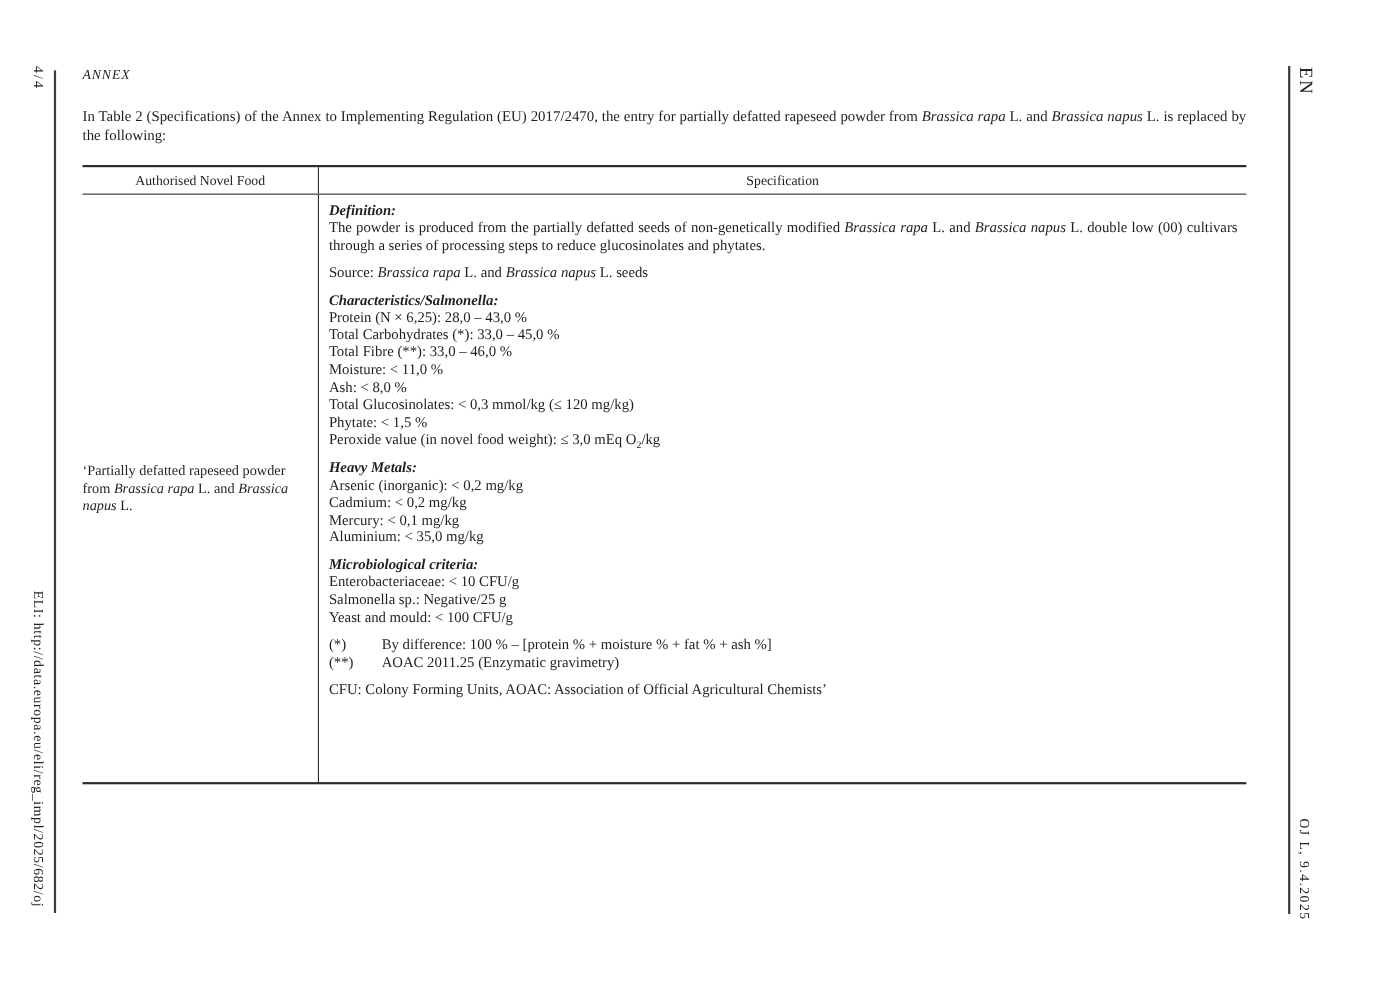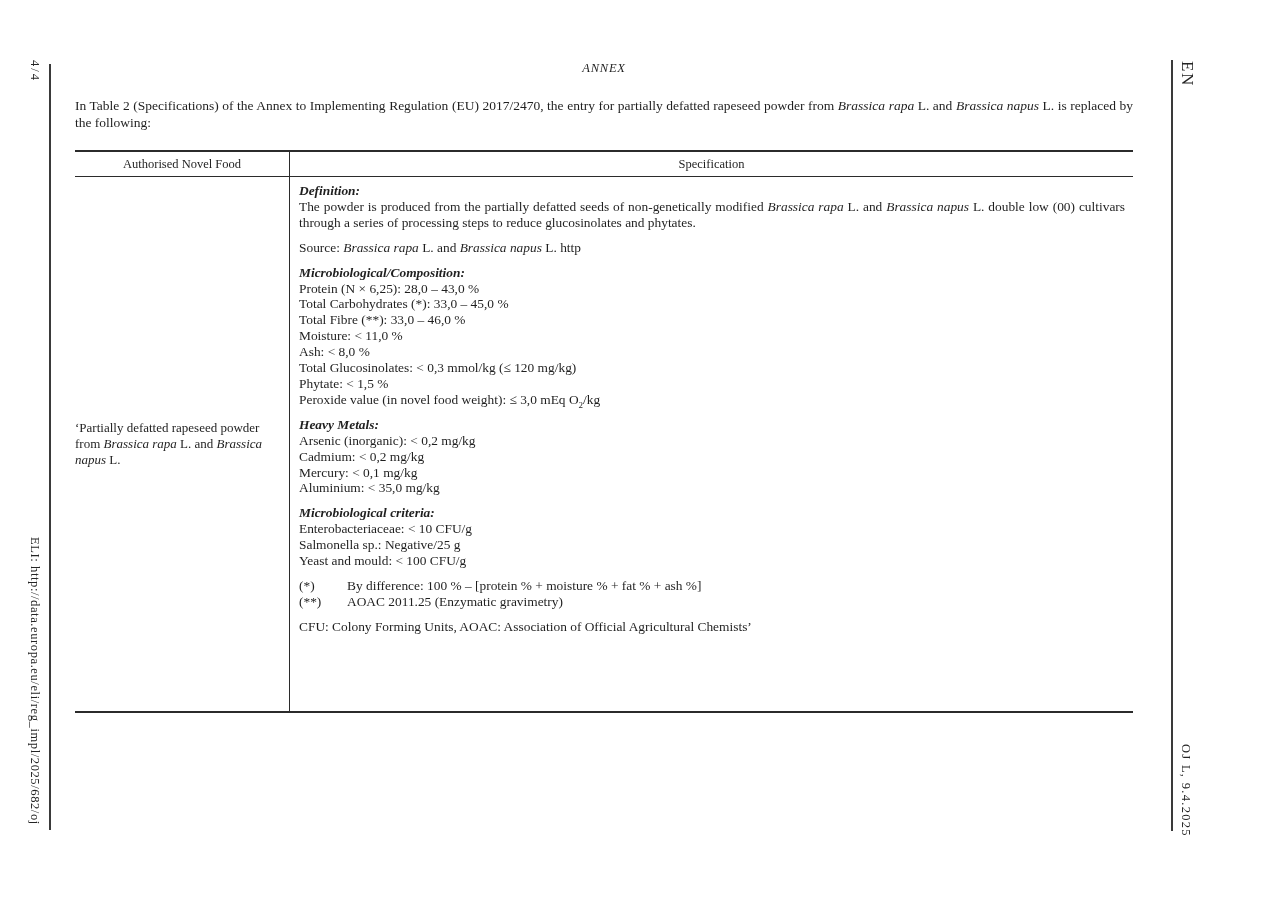--- a/index.html
+++ b/index.html
@@ -21,21 +21,21 @@
   }
   .page-num { left:27px; top:60px; font-size:12.5px; letter-spacing:2px; }
   .eli      { left:27px; top:537px; font-size:12.5px; letter-spacing:0.6px; }
   .lang     { left:1177px; top:61px; font-size:17px; letter-spacing:1.5px; }
   .ojref    { left:1178px; top:744px; font-size:12.5px; letter-spacing:1.3px; }
 
   
   .content { position:absolute; left:75px; top:0; width:1058px; }
   .annex-title {
     position:absolute; top:61px; left:0; width:100%;
-    text-align:center; font-style:italic; font-size:12.5px; letter-spacing:0.8px;
+    text-align:left; font-style:italic; font-size:12.5px; letter-spacing:0.8px;
   }
   .intro {
     position:absolute; top:98px; left:0; width:100%;
     font-size:13.5px; line-height:16.5px; text-align:justify;
   }
 
   
   .spec-table {
     position:absolute; top:150px; left:0; width:1058px;
     border-top:2px solid #2b2b2b; border-bottom:2px solid #2b2b2b;
@@ -91,24 +91,24 @@
       <div class="t-row">
         <div class="t-cell t-cell-left body-left">
           <div><span>‘Partially defatted rapeseed powder from </span><span class="it">Brassica rapa</span><span> L. and </span><span class="it">Brassica napus</span><span> L.</span></div>
         </div>
         <div class="t-cell body-right">
             <div class="spec-section">
               <div class="spec-heading">Definition:</div>
               <div class="spec-para"><span>The powder is produced from the partially defatted seeds of non-genetically modified </span><span class="it">Brassica rapa</span><span> L. and </span><span class="it">Brassica napus</span><span> L. double low (00) cultivars through a series of processing steps to reduce glucosinolates and phytates.</span></div>
             </div>
             <div class="spec-section">
-              <div class="spec-para"><span>Source: </span><span class="it">Brassica rapa</span><span> L. and </span><span class="it">Brassica napus</span><span> L. http</span></div>
+              <div class="spec-para"><span>Source: </span><span class="it">Brassica rapa</span><span> L. and </span><span class="it">Brassica napus</span><span> L. seeds</span></div>
             </div>
             <div class="spec-section">
-              <div class="spec-heading">Microbiological/Composition:</div>
+              <div class="spec-heading">Characteristics/Salmonella:</div>
               <div class="spec-line"><span>Protein (N × 6,25): 28,0 – 43,0 %</span></div>
               <div class="spec-line"><span>Total Carbohydrates (*): 33,0 – 45,0 %</span></div>
               <div class="spec-line"><span>Total Fibre (**): 33,0 – 46,0 %</span></div>
               <div class="spec-line"><span>Moisture: &lt; 11,0 %</span></div>
               <div class="spec-line"><span>Ash: &lt; 8,0 %</span></div>
               <div class="spec-line"><span>Total Glucosinolates: &lt; 0,3 mmol/kg (≤ 120 mg/kg)</span></div>
               <div class="spec-line"><span>Phytate: &lt; 1,5 %</span></div>
               <div class="spec-line"><span>Peroxide value (in novel food weight): ≤ 3,0 mEq O</span><sub>2</sub><span>/kg</span></div>
             </div>
             <div class="spec-section">

